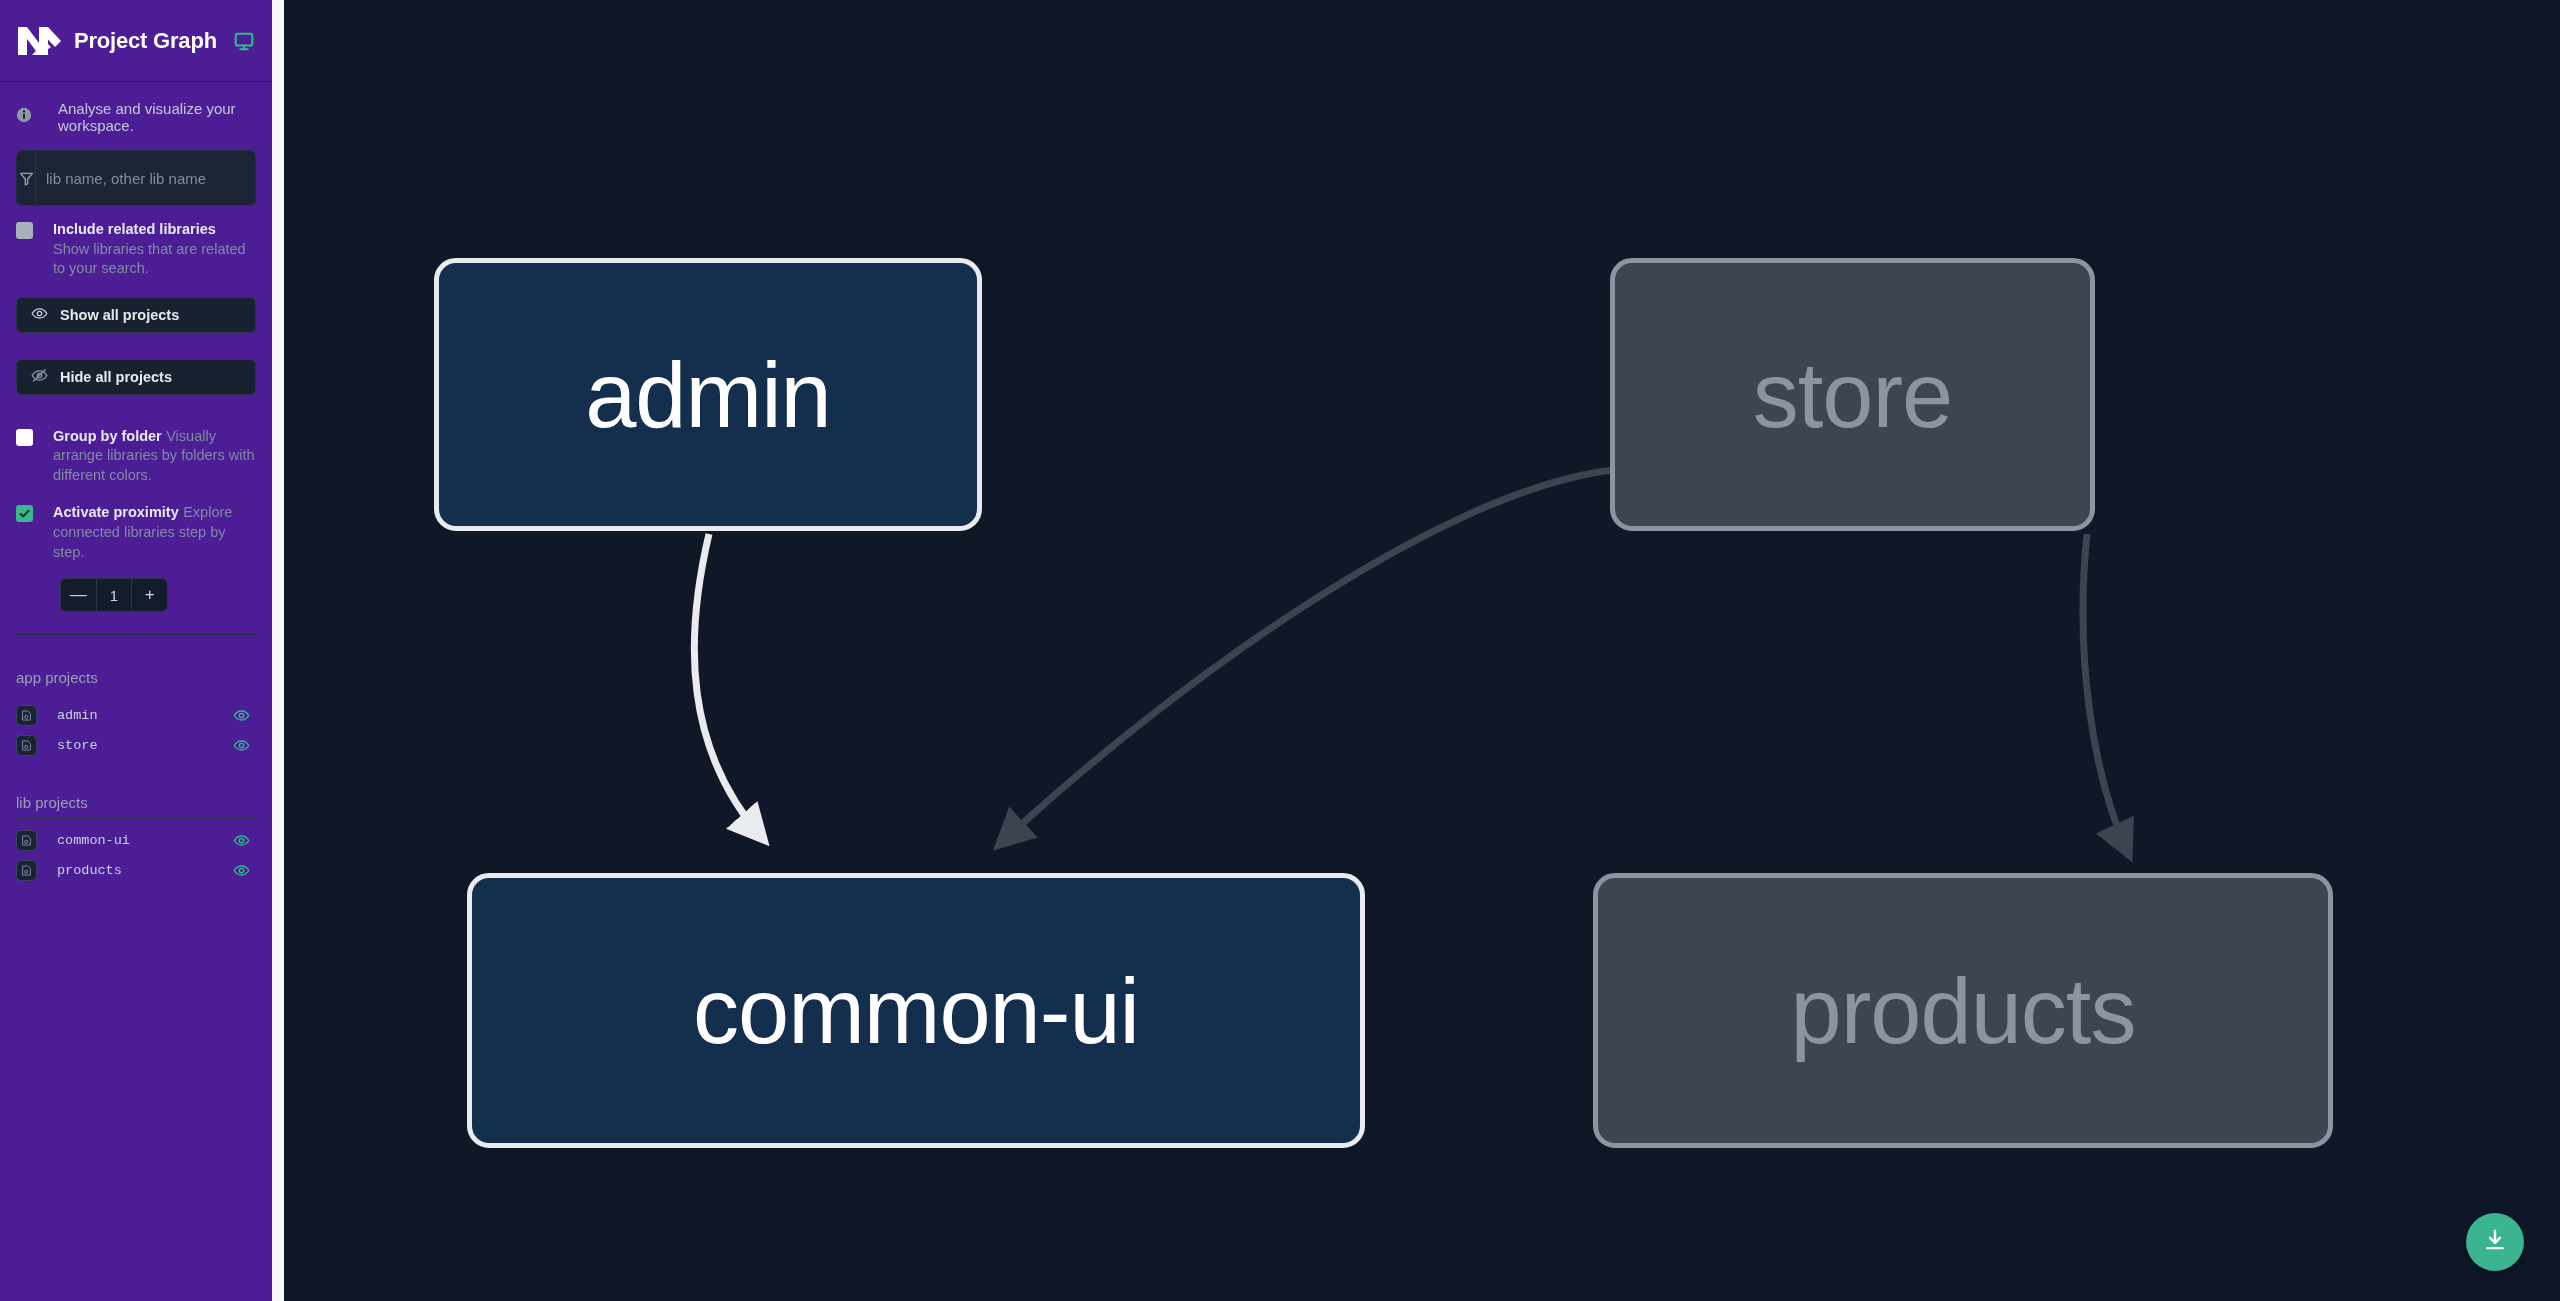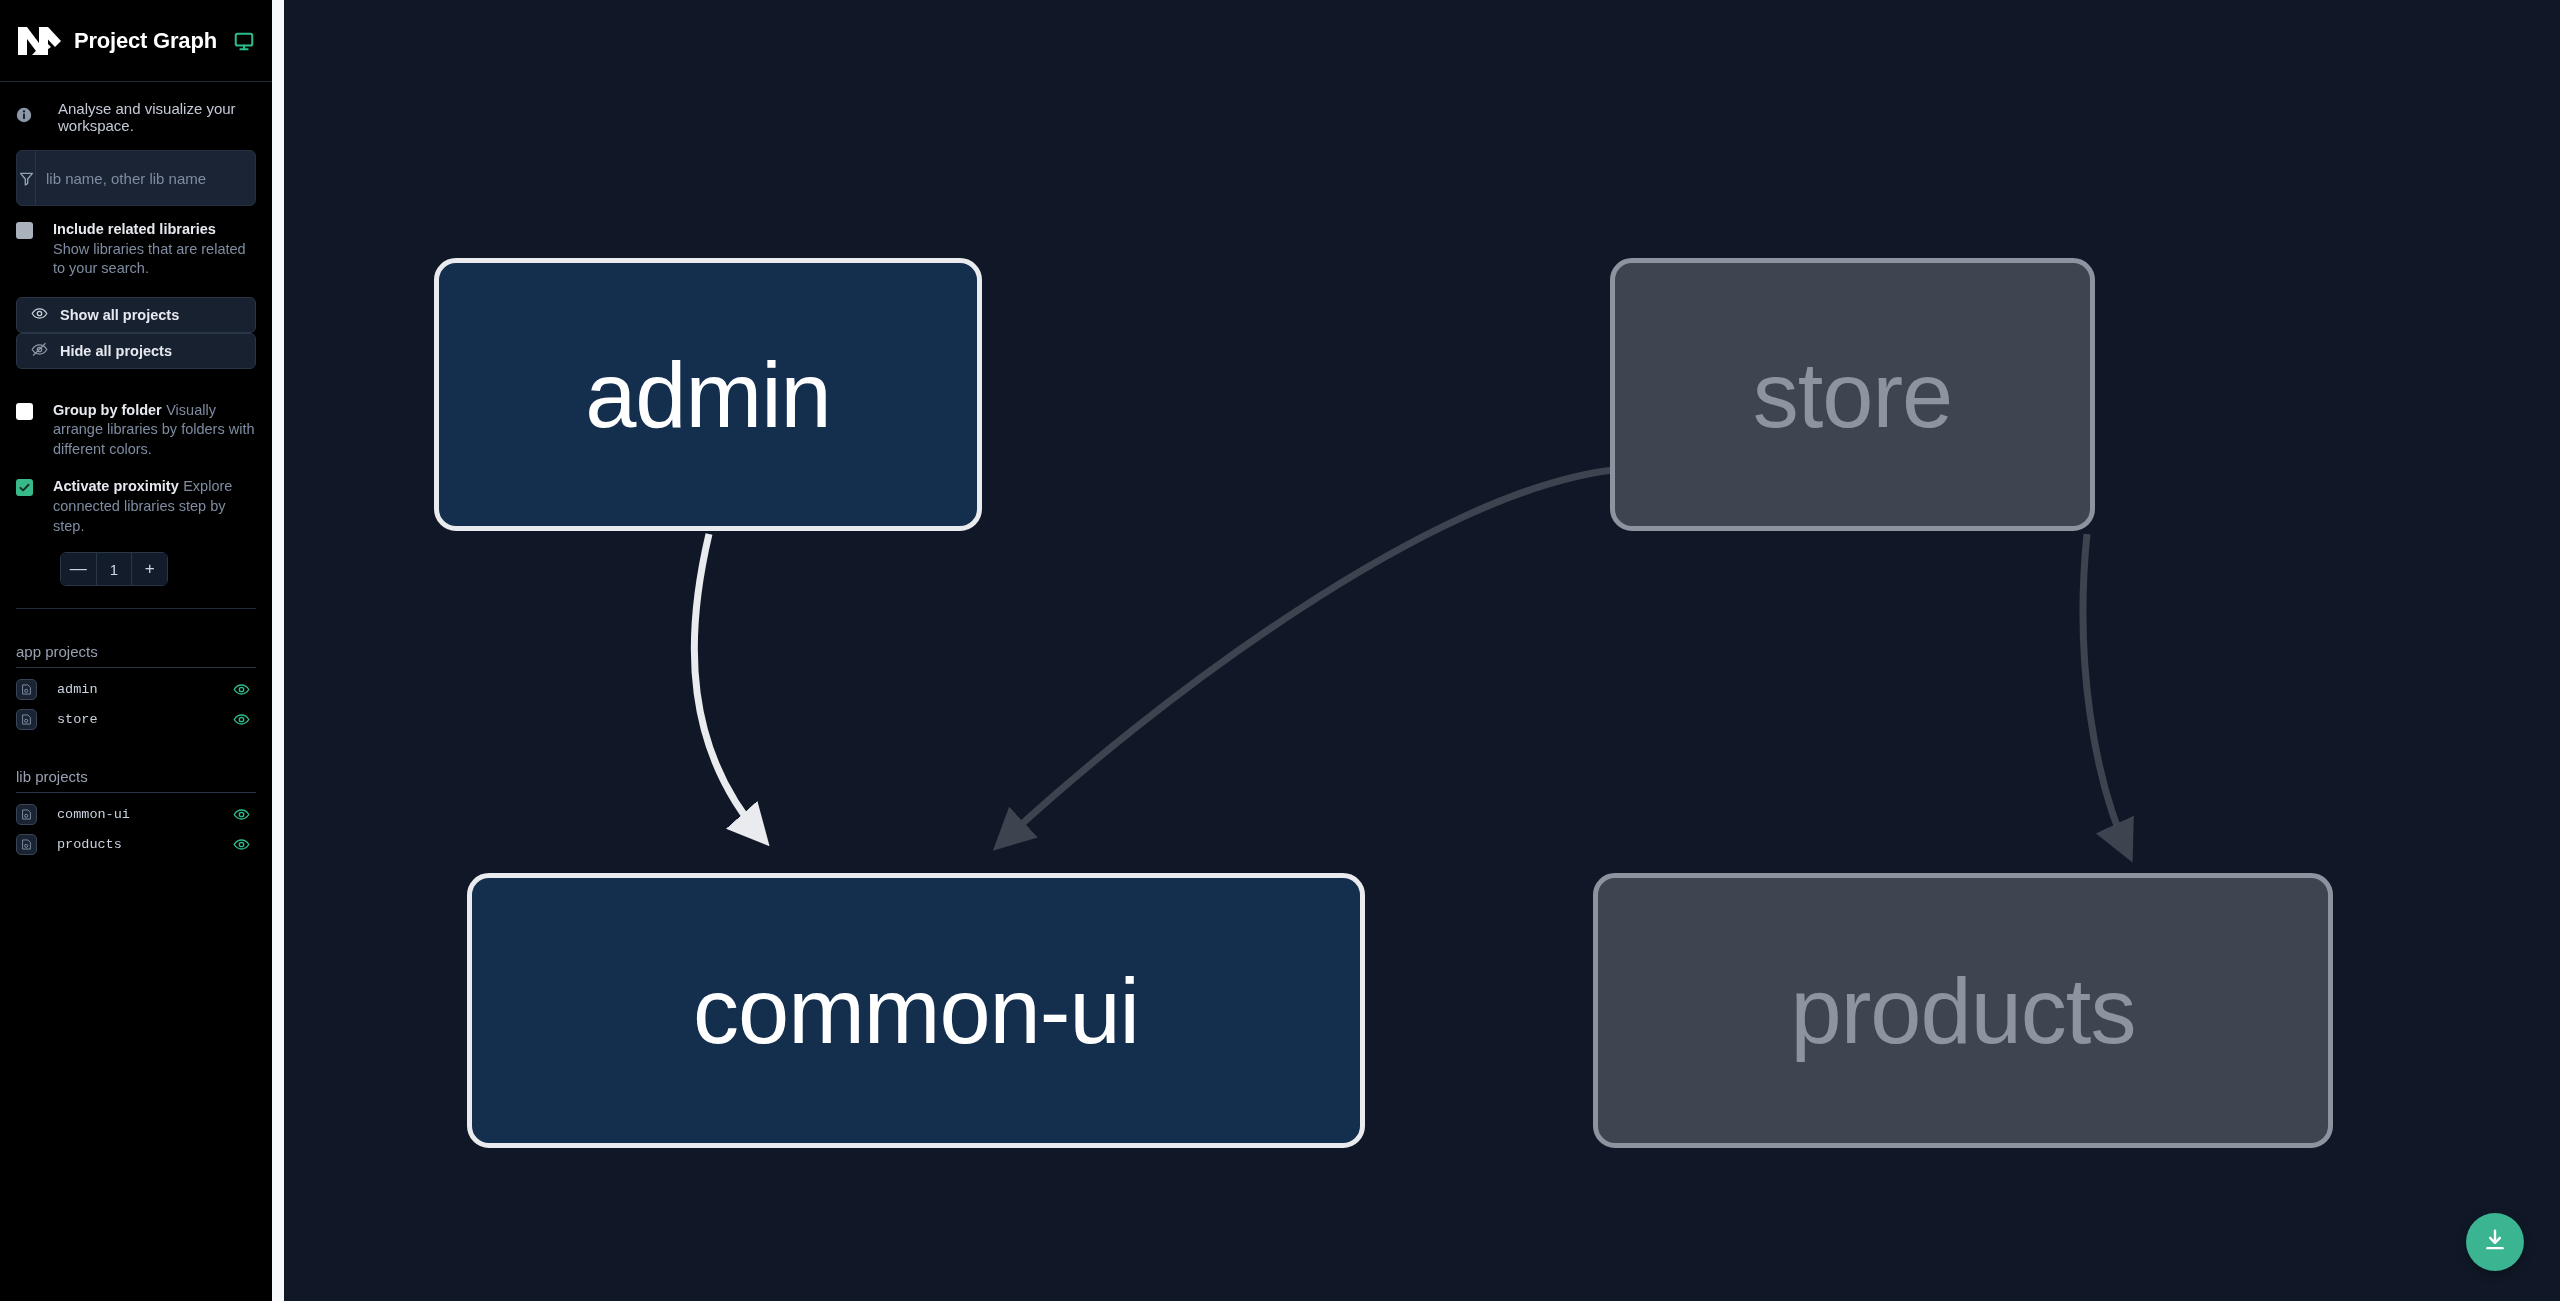--- a/index.html
+++ b/index.html
@@ -7,21 +7,21 @@
     width: 2560px; height: 1301px;
     background: #0f1623;
     font-family: "Liberation Sans", sans-serif;
     overflow: hidden;
   }
   #app { position: relative; width: 2560px; height: 1301px; display: flex; }
 
   
   #sidebar {
     width: 272px; height: 1301px;
-    background: #000000;
+    background: #4c1d95;
     display: flex; flex-direction: column;
     flex: 0 0 272px;
     position: relative;
   }
   #resize-handle {
     width: 12px; height: 1301px; flex: 0 0 12px;
     background: #f7f8f9;
     cursor: col-resize;
   }
 
@@ -73,21 +73,21 @@
   }
   .cbox.white { background: #ffffff; }
   .cbox.green { background: #37b98a; }
   .check-txt { flex: 1; }
   .check-title { color: #e6eaf0; font-size: 14.5px; font-weight: bold; line-height: 1.35; }
   .check-desc  { color: #7f8ca1; font-size: 14.5px; line-height: 1.35; }
 
   .wide-btn {
     width: 100%; height: 36px;
     display: flex; align-items: center; gap: 12px;
-    padding: 0 14px; margin-bottom: 0;
+    padding: 0 14px; margin-bottom: 26px;
     background: #18212f; border: 1px solid #2a3547;
     border-radius: 6px; cursor: pointer;
   }
   .wide-btn .lbl { color: #e6eaf0; font-size: 14.5px; font-weight: bold; }
 
   .stepper {
     display: flex; margin: 6px 0 0 44px; width: 108px; height: 34px;
     border: 1px solid #2a3547; border-radius: 6px; overflow: hidden;
   }
   .stepper div {

